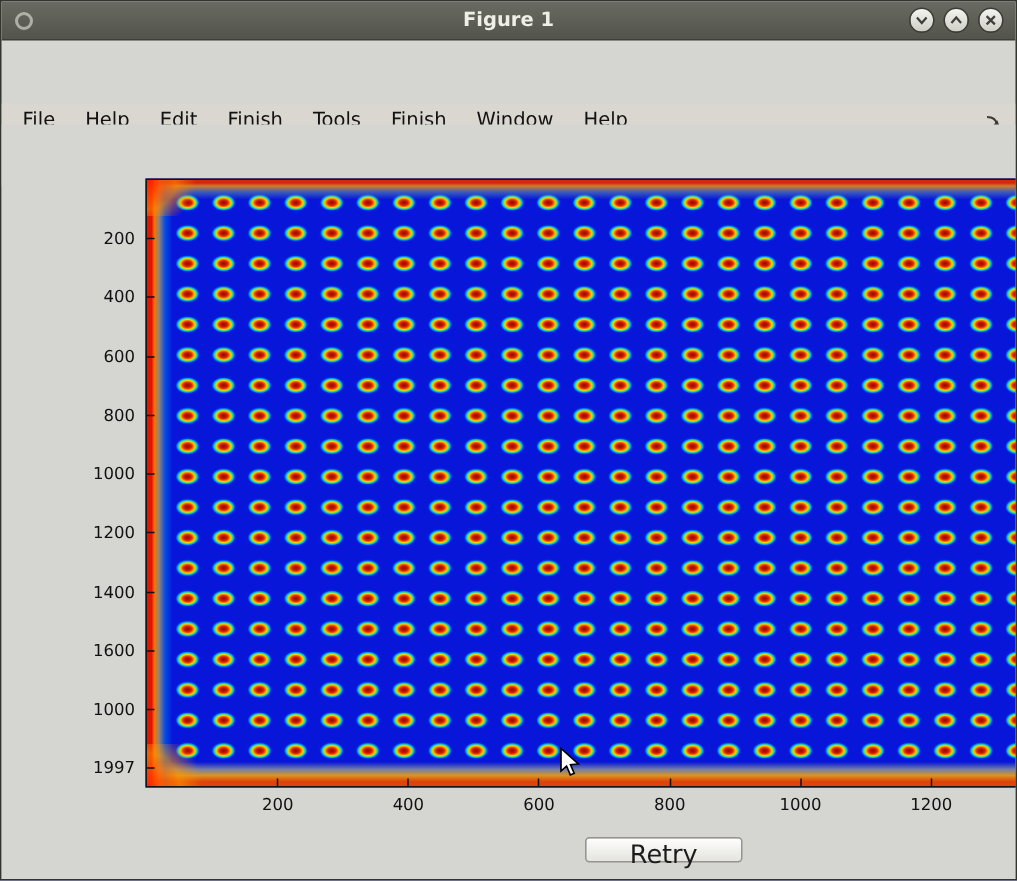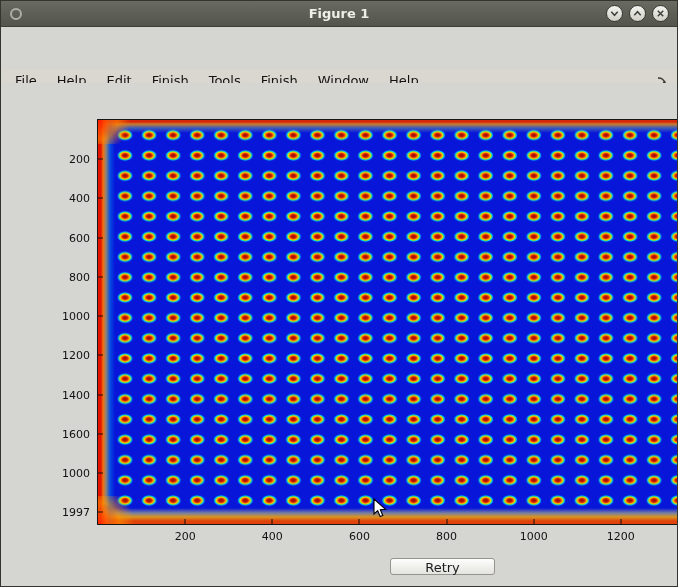--- a/index.html
+++ b/index.html
@@ -93,21 +93,21 @@
     font-size: 11px; color: #111; white-space: nowrap;
   }
   .xtick {
     position: absolute; top: calc(100% + 6px); transform: translateX(-50%);
     font-size: 11px; color: #111; white-space: nowrap;
   }
   .ymark { position: absolute; left: 0; width: 5px; height: 1px; background: #111; transform: translateY(-50%); }
   .xmark { position: absolute; bottom: 0; width: 1px; height: 5px; background: #111; transform: translateX(-50%); }
   
   .action-btn {
-    position: absolute; height: 17px; font-size: 13px;
+    position: absolute; height: 17px; font-size: 17px;
     font-family: "DejaVu Sans", "Liberation Sans", sans-serif;
     color: #1c1c1c; border: 1px solid #97948d; border-radius: 3px;
     background: linear-gradient(#fefefe, #efefec 55%, #e4e4e0);
   }
   .btn-retry { left: 389px; top: 475px; width: 105px; }
   .btn-continue { left: 502px; top: 475px; width: 142px; }
   
   .cursor { position: absolute; left: 372px; top: 415px; z-index: 50; pointer-events: none; }
 </style>
 </head>

